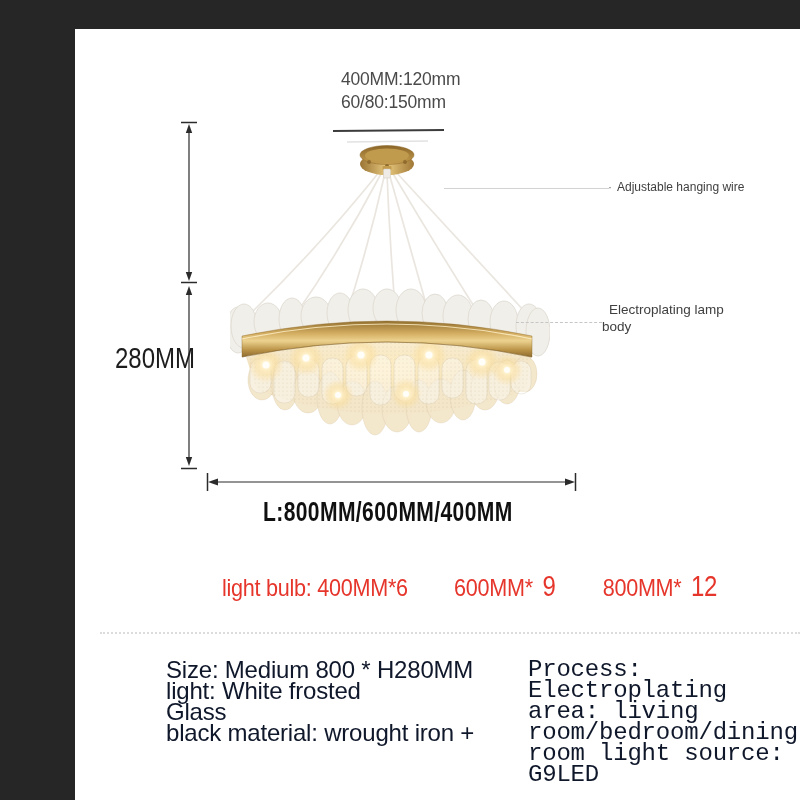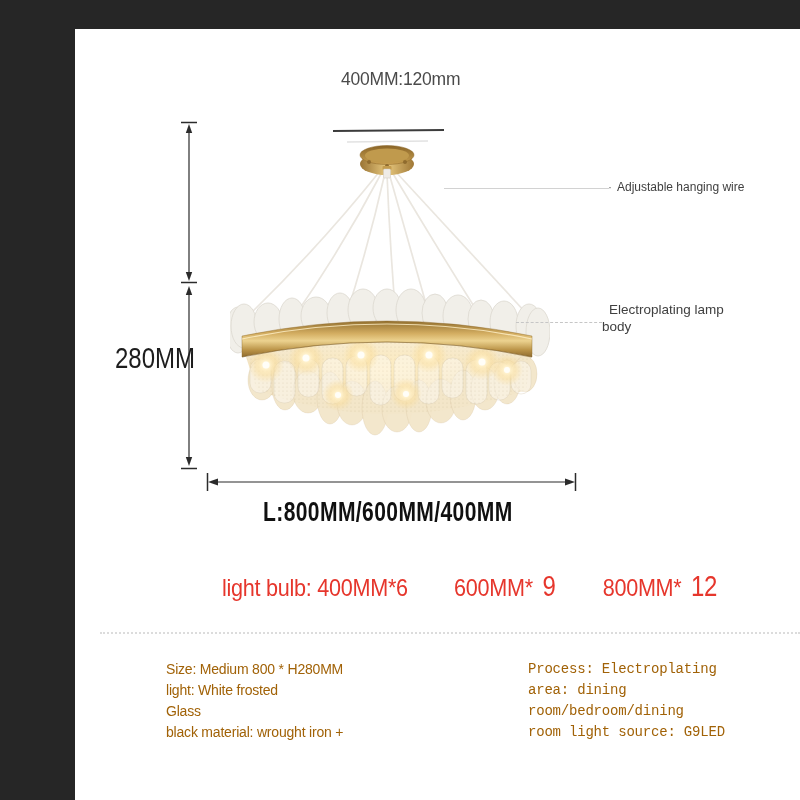--- a/index.html
+++ b/index.html
@@ -25,21 +25,21 @@
   #body-text{left:602px;top:302px;width:142px;font-size:13.5px;line-height:16.5px;color:#404040;text-indent:7px;}
   
   #bulb-note{left:222px;top:570px;white-space:nowrap;font-size:24px;color:#e6362c;
              transform:scaleX(0.9);transform-origin:0 50%;letter-spacing:-0.3px;}
   #bulb-note .seg{display:inline-block;}
   #bulb-note .gap{margin-left:45px;}
   #bulb-note .num{display:inline-block;font-size:29px;margin-left:4px;font-weight:400;
                   transform:scaleX(0.92);transform-origin:0 50%;}
   
   #divider{left:100px;top:632px;width:700px;height:0;border-top:2px dotted #dcdcdc;}
-  .specs{top:659px;font-size:14px;line-height:21px;color:#a16207;letter-spacing:-0.2px;}
+  .specs{top:659px;font-size:24px;line-height:21px;color:#0f172a;letter-spacing:-0.2px;}
   #specs-left{left:166px;}
   #specs-right{left:528px;font-family:Liberation Mono, monospace;}
   svg{display:block;}
   .nosel{user-select:none;}
 </style>
 </head>
 <body>
 
 <div id="page">
 
@@ -206,20 +206,21 @@
       <line x1="207.5" y1="473" x2="207.5" y2="491"></line>
       <line x1="575.5" y1="473" x2="575.5" y2="491"></line>
       <line x1="212" y1="482" x2="571" y2="482" stroke-width="1.2"></line>
       <polygon points="208,482 218,478.6 218,485.4" stroke="none"></polygon>
       <polygon points="575,482 565,478.6 565,485.4" stroke="none"></polygon>
     </g>
   </svg>
 
   <div id="top-note" class="abs nosel">
     <div>400MM:120mm</div>
+    <div>60/80:150mm</div>
   </div>
 
   <div id="height-label" class="abs nosel">280MM</div>
 
   <div id="wire-line" class="abs"></div>
   <div id="wire-text" class="abs nosel">
     <span class="blt">·</span><span>Adjustable hanging wire</span>
   </div>
 
   <div id="body-line" class="abs"></div>
@@ -238,21 +239,21 @@
   <div id="divider" class="abs"></div>
 
   <div id="specs-left" class="specs abs nosel">
     <div>Size: Medium 800 * H280MM</div>
     <div>light: White frosted</div>
     <div>Glass</div>
     <div>black material: wrought iron +</div>
   </div>
   <div id="specs-right" class="specs abs nosel">
     <div>Process: Electroplating</div>
-    <div>area: dining</div>
+    <div>area: living</div>
     <div>room/bedroom/dining</div>
     <div>room light source: G9LED</div>
   </div>
 
   <div id="frame-top" class="abs"></div>
   <div id="frame-left" class="abs"></div>
 
 </div>
 
 </body></html>

